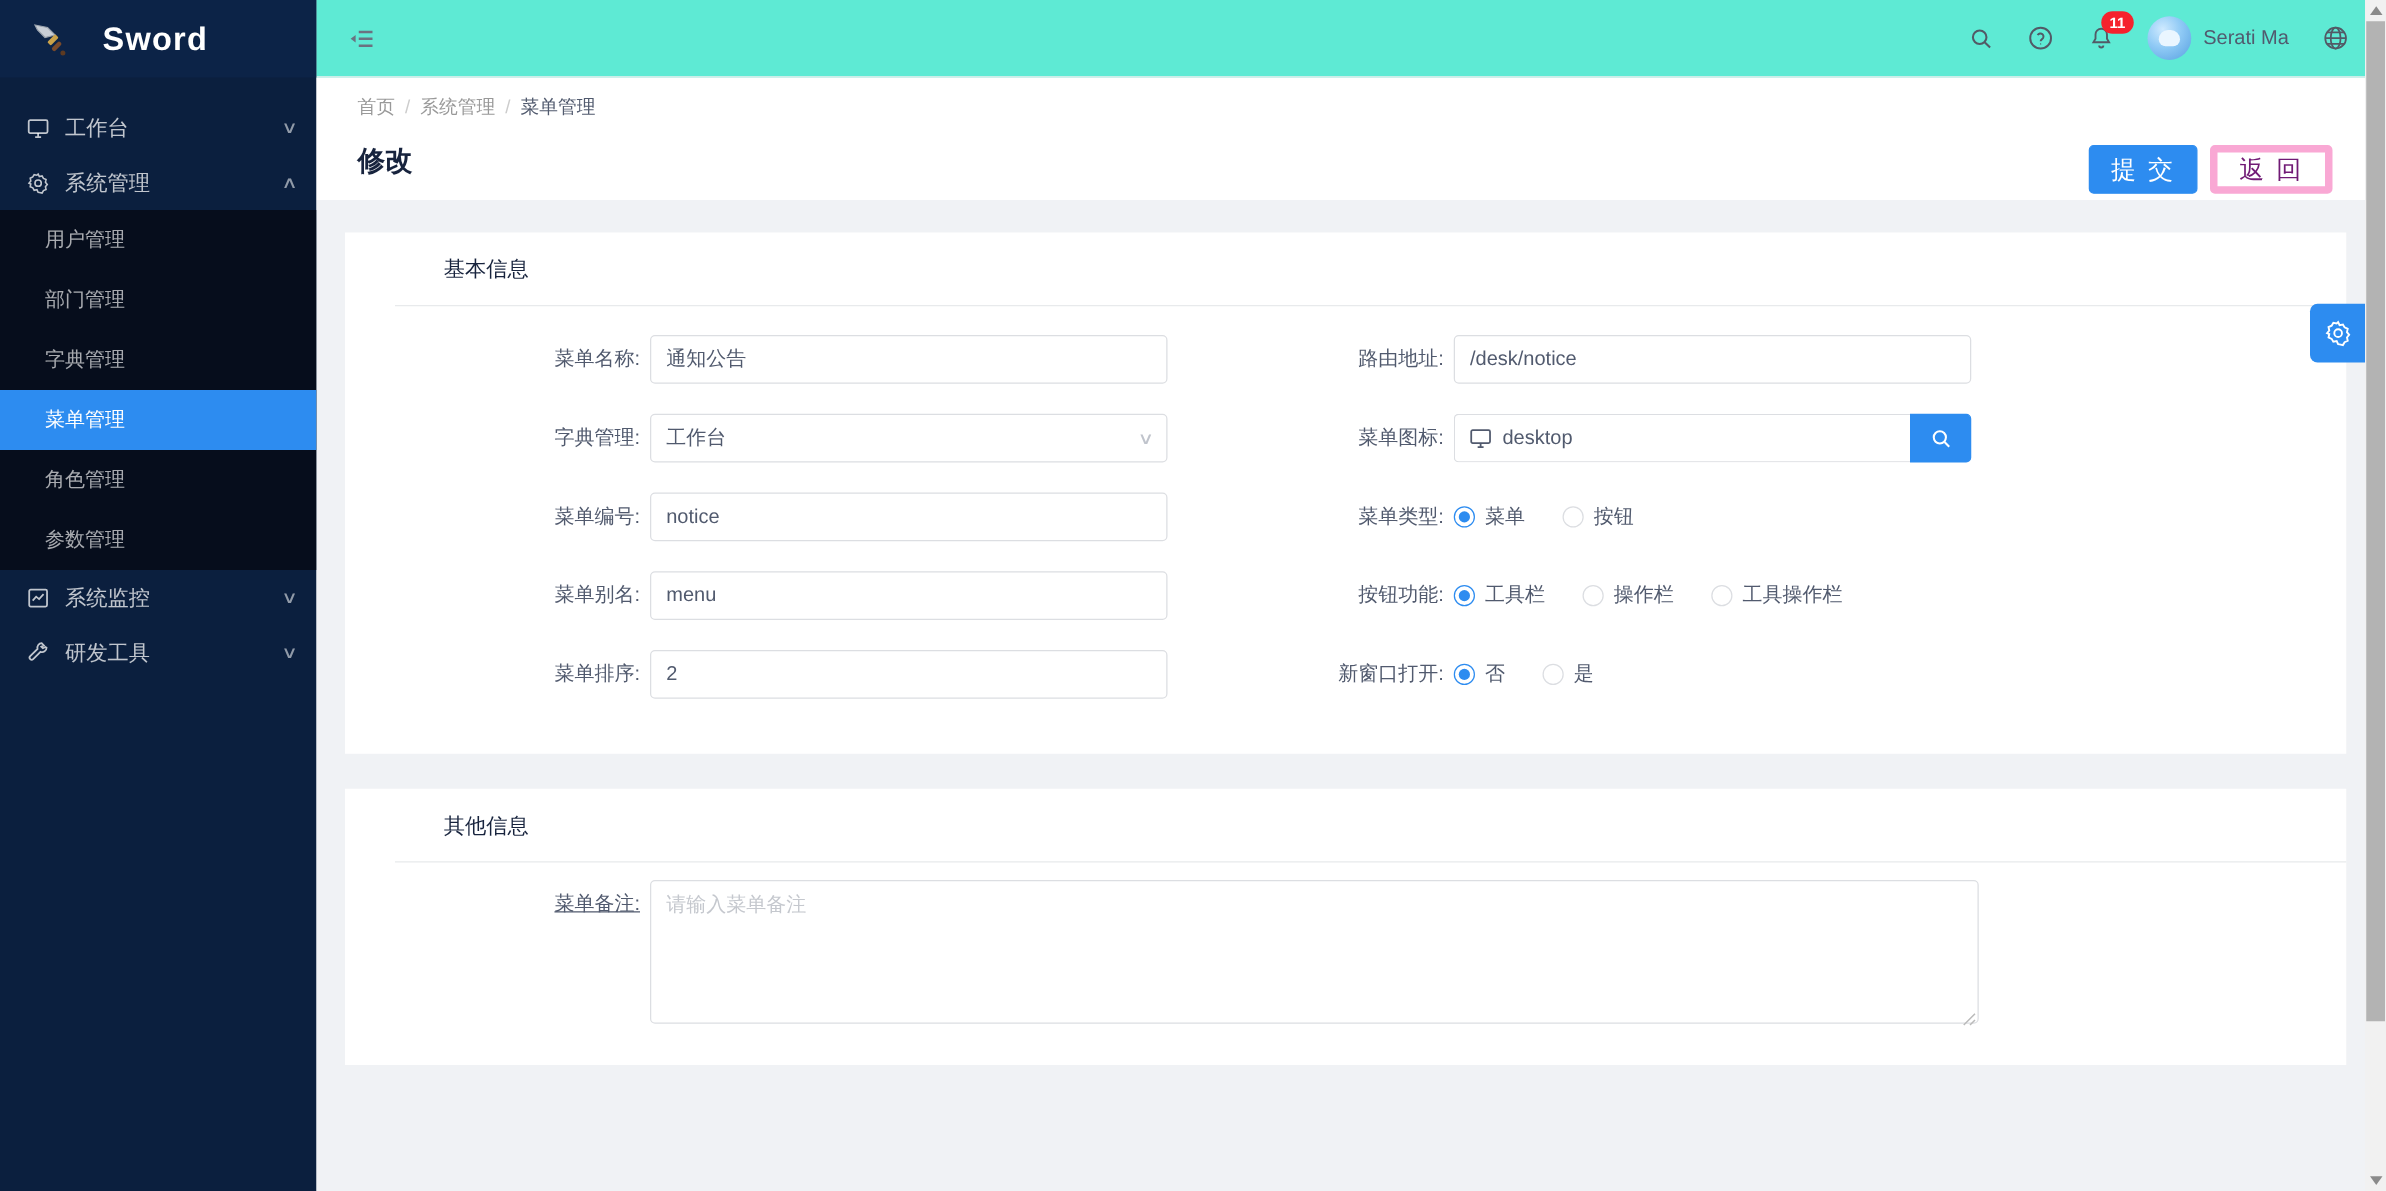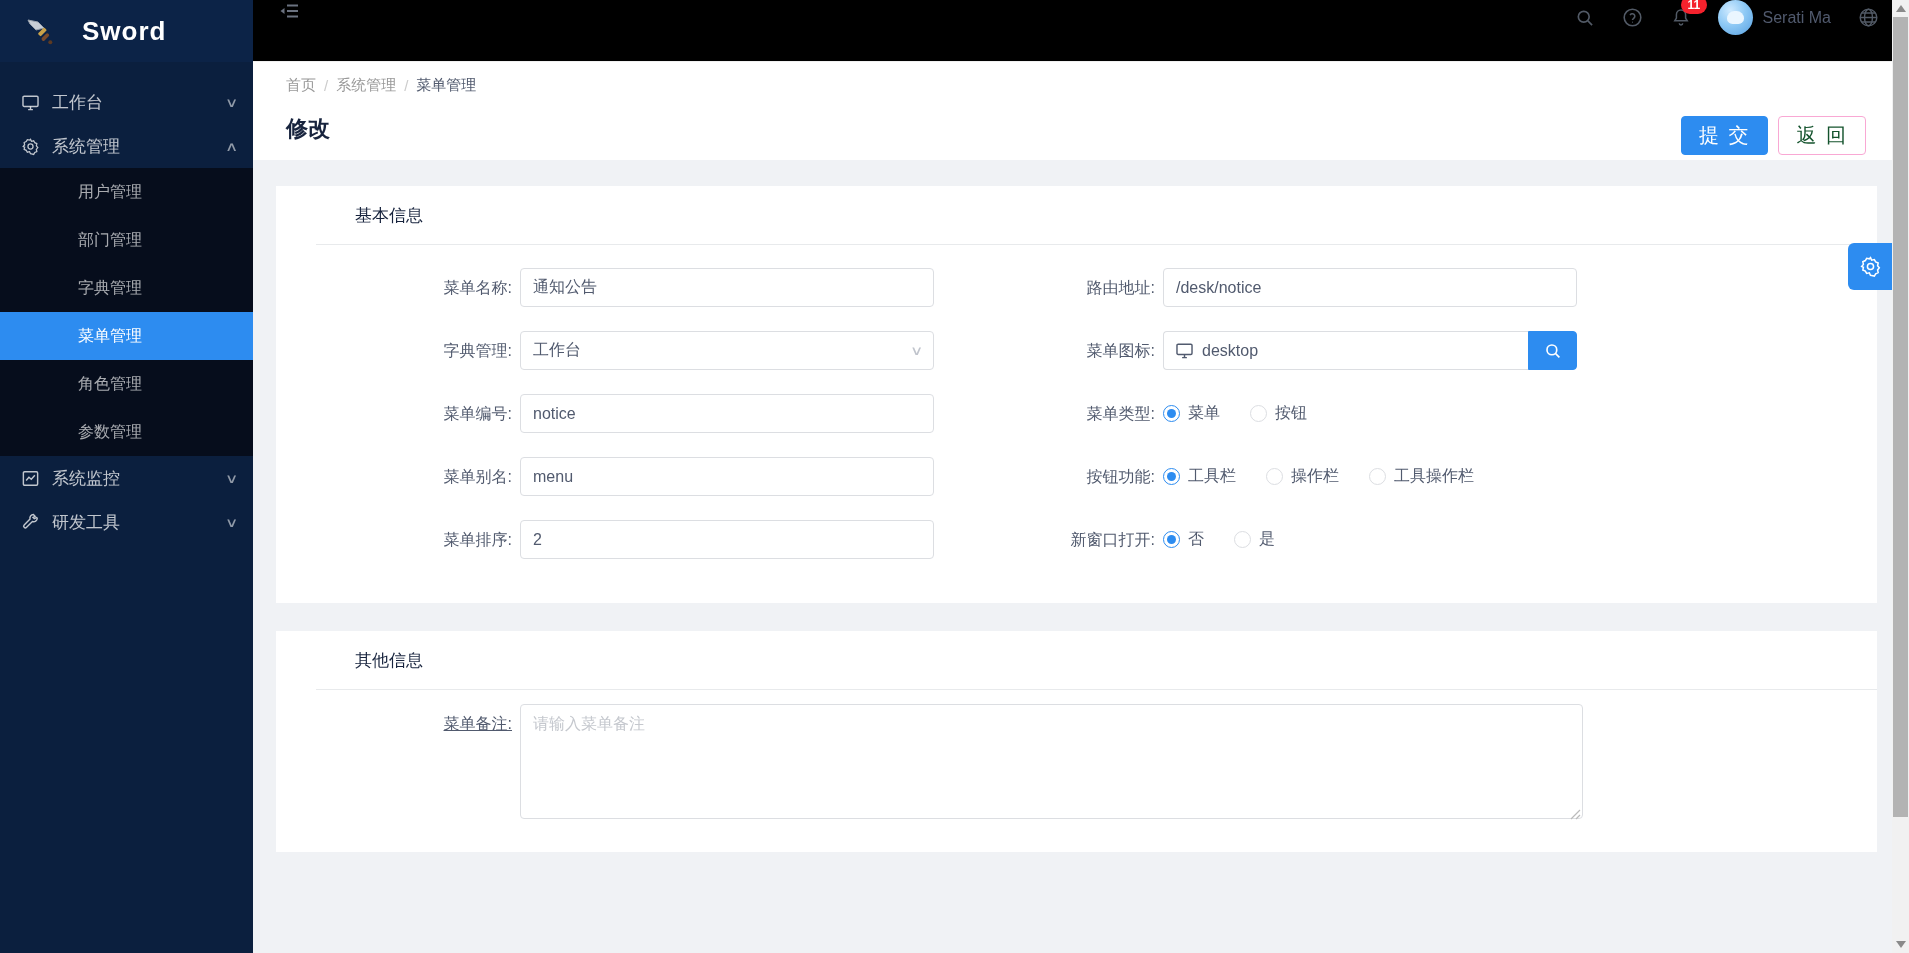--- a/index.html
+++ b/index.html
@@ -11,44 +11,44 @@
   
   .sidebar { position:absolute; left:0; top:0; width:253px; height:953px; background:#0b1f3e; z-index:5; }
   .logo { height:62px; background:#0c2347; display:flex; align-items:center; padding-left:24px; gap:28px; }
   .logo-title { color:#fff; font-size:26px; font-weight:bold; letter-spacing:1px; }
   .menu { padding-top:18px; }
   .menu-item { height:44px; display:flex; align-items:center; padding:0 16px 0 20px; color:rgba(255,255,255,.75); font-size:17px; cursor:pointer; }
   .menu-item .mi-icon { width:20px; height:20px; margin-right:12px; flex:0 0 auto; display:flex; align-items:center; justify-content:center; }
   .menu-item .mi-label { flex:1; }
   .menu-item .chev { font-size:13px; color:rgba(255,255,255,.55); transform:scaleX(1.4); }
   .submenu { background:#060d1c; }
-  .submenu-item { height:48px; display:flex; align-items:center; padding-left:78px; color:rgba(255,255,255,.65); font-size:16px; cursor:pointer; }
+  .submenu-item { height:48px; display:flex; align-items:center; padding-left:36px; color:rgba(255,255,255,.65); font-size:16px; cursor:pointer; }
   .submenu-item.active { background:#2d8cf0; color:#fff; }
   
-  .header { position:absolute; left:253px; top:0; right:0; height:62px; background:#000000; border-bottom:1px solid #f0f0f0; display:flex; align-items:flex-start; z-index:4; }
+  .header { position:absolute; left:253px; top:0; right:0; height:62px; background:#5eead4; border-bottom:1px solid #f0f0f0; display:flex; align-items:center; z-index:4; }
   .collapse-btn { margin-left:26px; cursor:pointer; display:flex; align-items:center; }
   .header-right { margin-left:auto; margin-right:30px; display:flex; align-items:center; gap:26px; }
   .h-icon { width:22px; height:22px; color:#525a66; display:flex; align-items:center; justify-content:center; cursor:pointer; }
   .bell-wrap { position:relative; }
   .badge { position:absolute; top:-11px; left:11px; background:#f5222d; color:#fff; font-size:12px; line-height:12px; padding:3px 7px; border-radius:10px; font-weight:bold; }
   .user-wrap { display:flex; align-items:center; gap:10px; cursor:pointer; }
   .avatar { width:35px; height:35px; border-radius:50%; background:radial-gradient(circle at 35% 30%, #cfeaff 0%, #8ec9f5 45%, #569fe0 100%); position:relative; overflow:hidden; }
   .avatar::after { content:""; position:absolute; left:9px; top:11px; width:17px; height:13px; background:#eaf6ff; border-radius:8px 8px 6px 6px; }
   .user-name { font-size:16px; color:#515a6e; }
   
   .page-head { position:absolute; left:253px; top:62px; right:0; height:98px; background:#fff; z-index:3; }
   .breadcrumb { position:absolute; left:33px; top:14px; font-size:15px; color:#999; display:flex; gap:8px; align-items:center; }
   .breadcrumb .crumb { cursor:pointer; }
   .breadcrumb .sep { color:#ccc; }
   .breadcrumb .crumb.current { color:#515a6e; cursor:default; }
   .page-title { position:absolute; left:33px; top:52px; font-size:22px; font-weight:bold; color:#17233d; }
   .head-actions { position:absolute; right:43px; top:54px; display:flex; gap:10px; }
   .btn { height:39px; border-radius:4px; font-size:20px; padding:0 17px; cursor:pointer; letter-spacing:2px; }
   .btn-primary { background:#2d8cf0; border:1px solid #2d8cf0; color:#fff; }
-  .btn-outline { background:#fff; border:1px solid #f9a8d4; color:#14532d; }
+  .btn-outline { background:#fff; border:6px solid #f9a8d4; color:#701a75; }
   
   .card { position:absolute; left:276px; width:1601px; background:#fff; z-index:2; }
   .card-basic { top:186px; height:417px; }
   .card-other { top:631px; height:221px; }
   .card-header { height:59px; border-bottom:1px solid #e8eaec; display:flex; align-items:center; padding-left:39px;margin-left:40px; }
   .card-title { font-size:17px; color:#17233d; }
   
   .form-grid { display:grid; grid-template-columns:244px 414px 229px 414px; grid-auto-rows:39px; row-gap:24px; padding-top:23px; }
   .f-label { text-align:right; padding-right:8px; font-size:16px; color:#515a6e; line-height:39px; white-space:nowrap; }
   .f-field { position:relative; }

